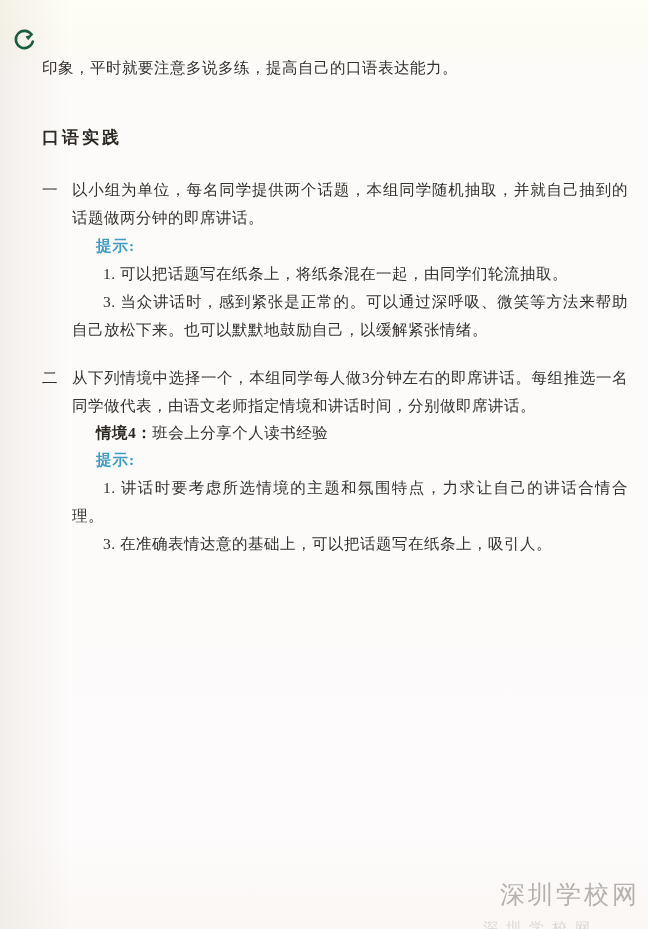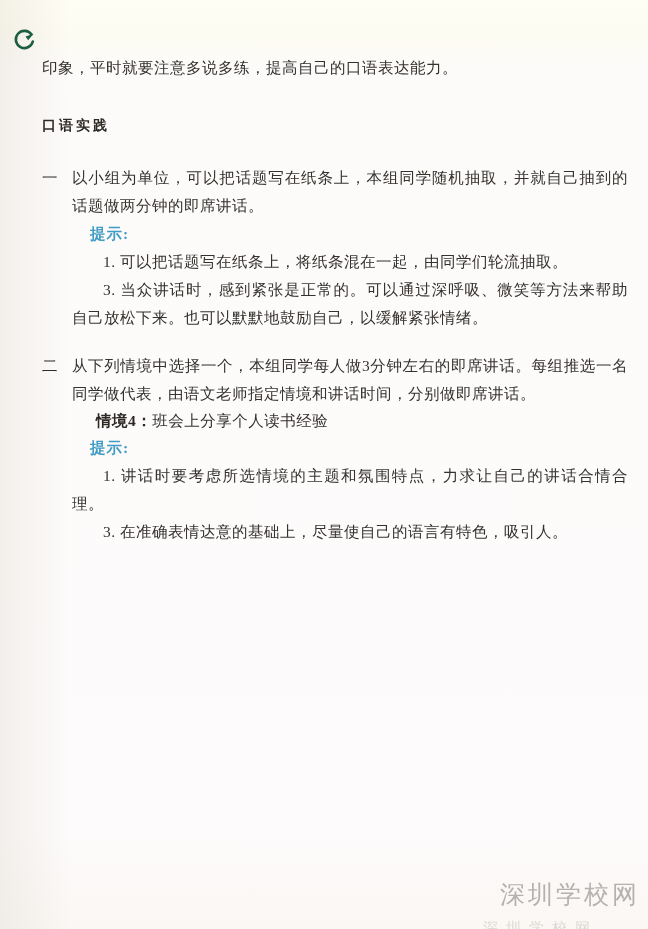--- a/index.html
+++ b/index.html
@@ -28,35 +28,35 @@
     position:absolute;left:11px;top:27px;width:26px;height:26px;
   }
   .content{
     position:absolute;left:42px;top:54px;width:586px;
     font-size:15.5px;line-height:28px;
     text-align:justify;
     letter-spacing:.5px;
   }
   .intro{margin:0;}
   .section-title{
-    margin:30px 0 0 0;
-    font-size:14px;font-weight:700;letter-spacing:3px;
+    margin:42px 0 0 0;
+    font-size:17px;font-weight:700;letter-spacing:3px;
     color:#2e2b27;
   }
   .item{display:flex;margin-top:24px;}
   .item+.item{margin-top:20px;}
   .marker{
     flex:0 0 30px;
     font-size:15.5px;line-height:28px;
     color:#2f2c28;
   }
   .item-body{flex:1;min-width:0;}
   .item-text{margin:0;}
   .hint-label{
-    margin:0 0 0 18px;
+    margin:0 0 0 24px;
     font-weight:700;
     letter-spacing:1px;
   }
   .hint{margin:0;text-indent:2em;}
   .scenarios{margin-left:24px;line-height:26px;}
   .scenario{white-space:nowrap;}
   .scenario .lab{font-weight:700;color:#2c2925;}
   .footer{
     position:absolute;left:45px;top:898px;
     font-size:14px;color:#3a3734;letter-spacing:1px;
@@ -91,37 +91,37 @@
 
   <div class="content">
 
     <p class="intro">印象，平时就要注意多说多练，提高自己的口语表达能力。</p>
 
     <h2 class="section-title">口语实践</h2>
 
     <div class="item">
       <div class="marker">一</div>
       <div class="item-body">
-        <p class="item-text">以小组为单位，可以把话题写在纸条上，本组同学随机抽取，并就自己抽到的话题做两分钟的即席讲话。</p>
+        <p class="item-text">以小组为单位，每名同学提供两个话题，本组同学随机抽取，并就自己抽到的话题做两分钟的即席讲话。</p>
         <p class="hint-label" style="color:#3f9cc3">提示:</p>
         <p class="hint"><span>1. </span><span>可以把话题写在纸条上，将纸条混在一起，由同学们轮流抽取。</span></p>
         <p class="hint"><span>3. </span><span>当众讲话时，感到紧张是正常的。可以通过深呼吸、微笑等方法来帮助自己放松下来。也可以默默地鼓励自己，以缓解紧张情绪。</span></p>
       </div>
     </div>
 
     <div class="item">
       <div class="marker">二</div>
       <div class="item-body">
         <p class="item-text">从下列情境中选择一个，本组同学每人做3分钟左右的即席讲话。每组推选一名同学做代表，由语文老师指定情境和讲话时间，分别做即席讲话。</p>
         <div class="scenarios">
           <div class="scenario"><span class="lab">情境4：</span><span>班会上分享个人读书经验</span></div>
         </div>
         <p class="hint-label" style="color:#3f9cc3">提示:</p>
         <p class="hint"><span>1. </span><span>讲话时要考虑所选情境的主题和氛围特点，力求让自己的讲话合情合理。</span></p>
-        <p class="hint"><span>3. </span><span>在准确表情达意的基础上，尽量使自己的语言有特色，吸引人。</span></p>
+        <p class="hint"><span>3. </span><span>在准确表情达意的基础上，可以把话题写在纸条上，吸引人。</span></p>
       </div>
     </div>
 
   </div>
 
   <div class="footer">
     <span class="pageno">112</span>
     <span class="sec">口语交际</span>
   </div>
 

